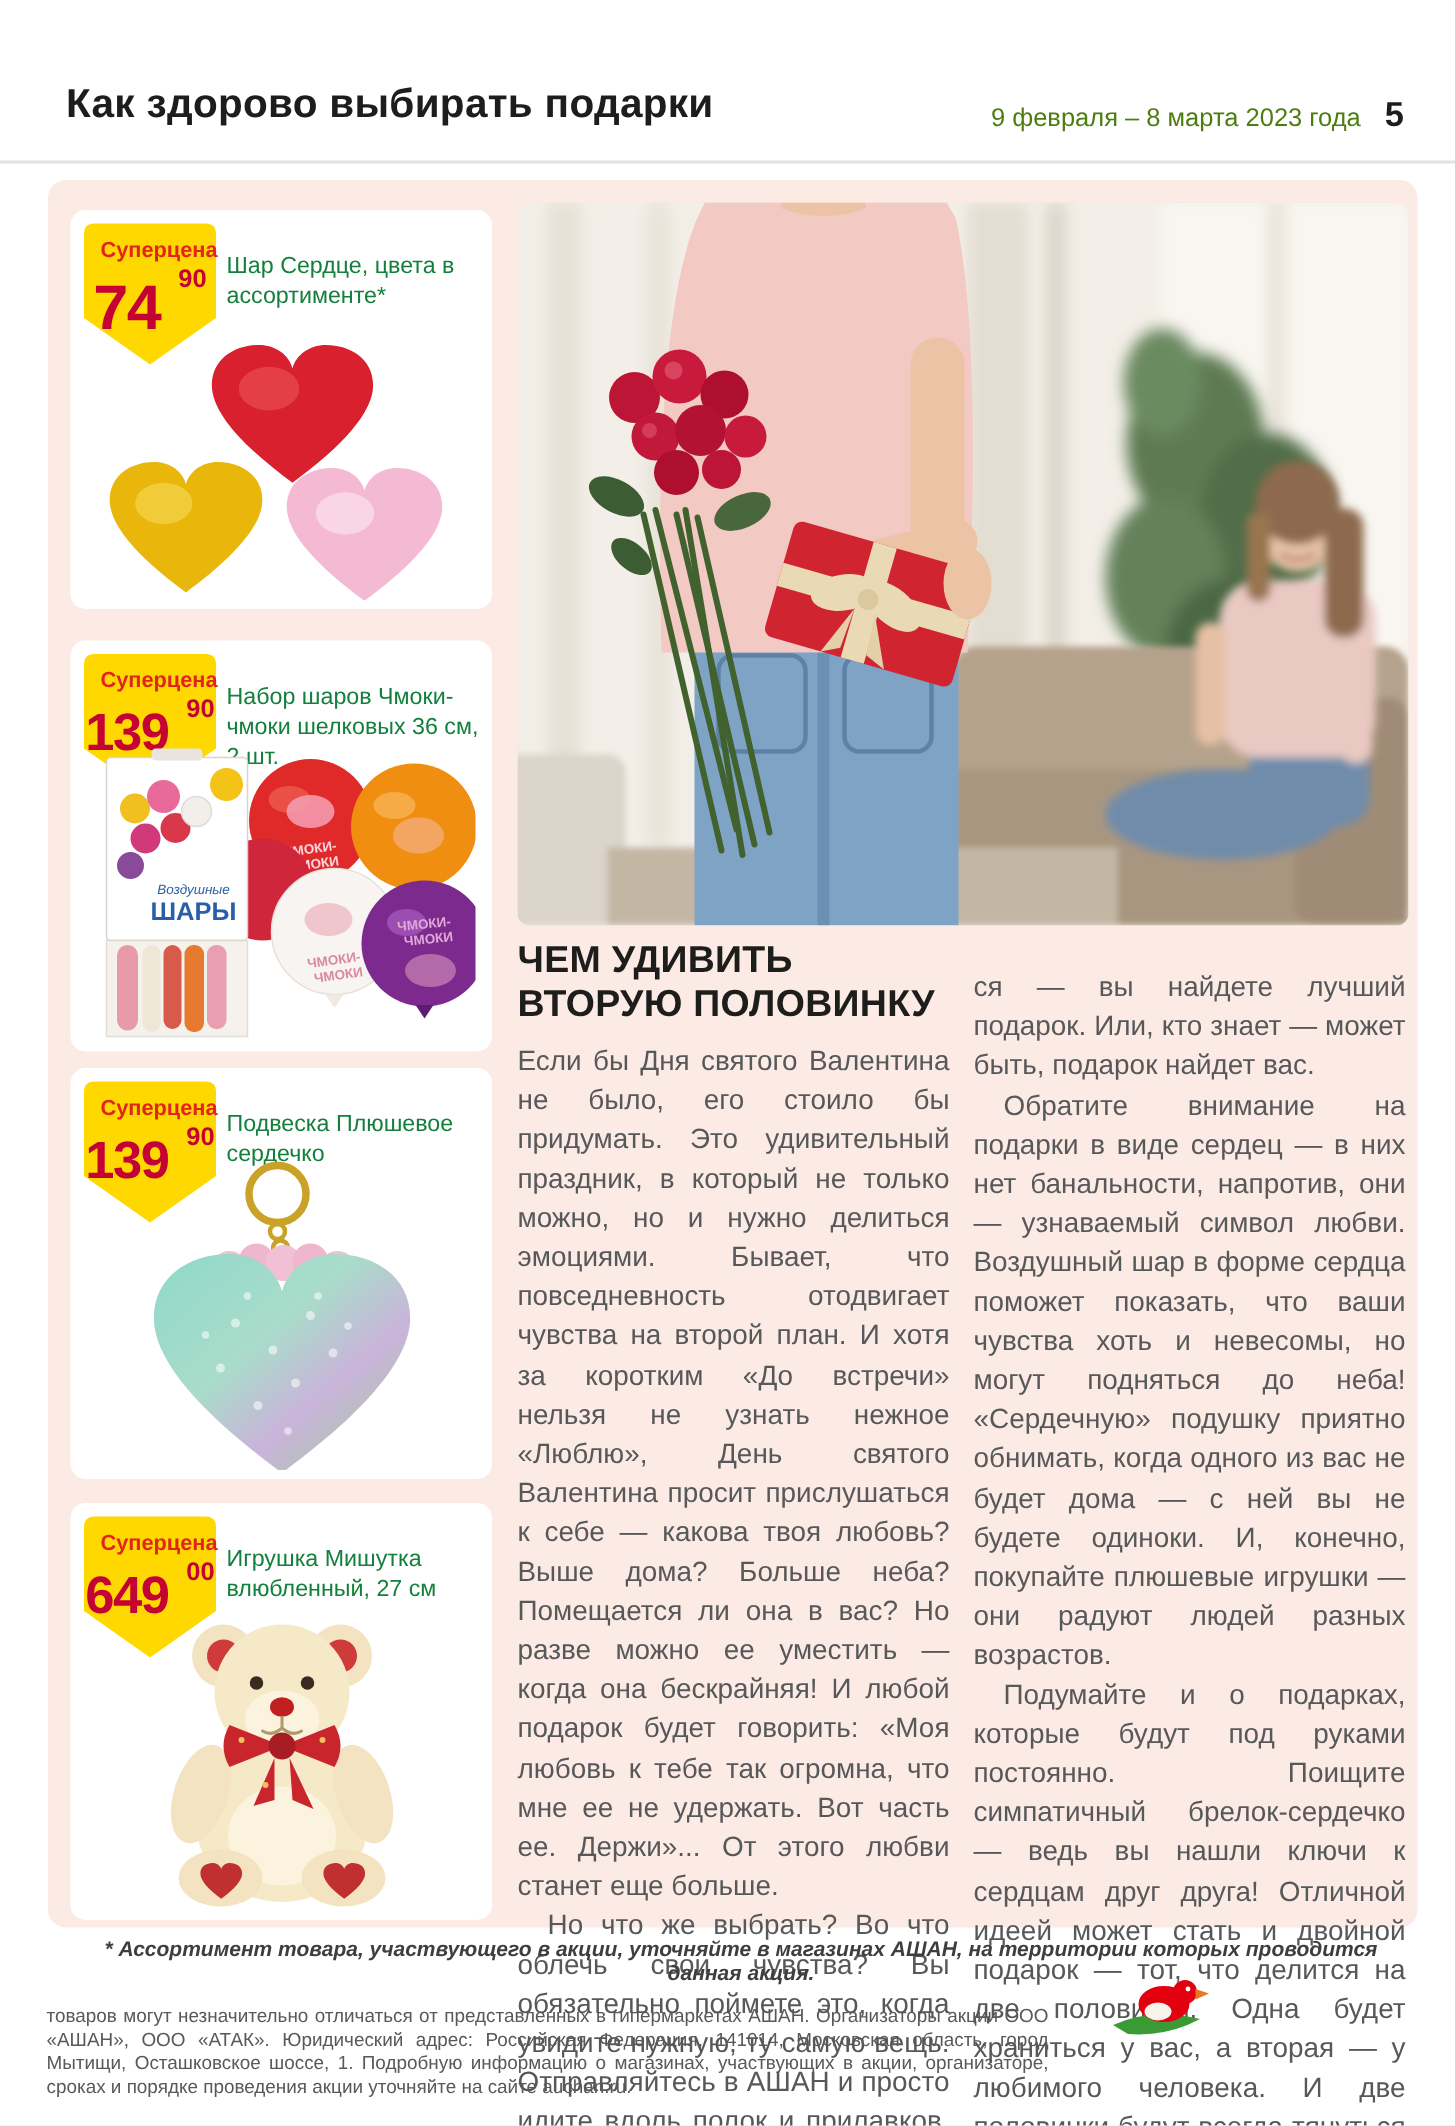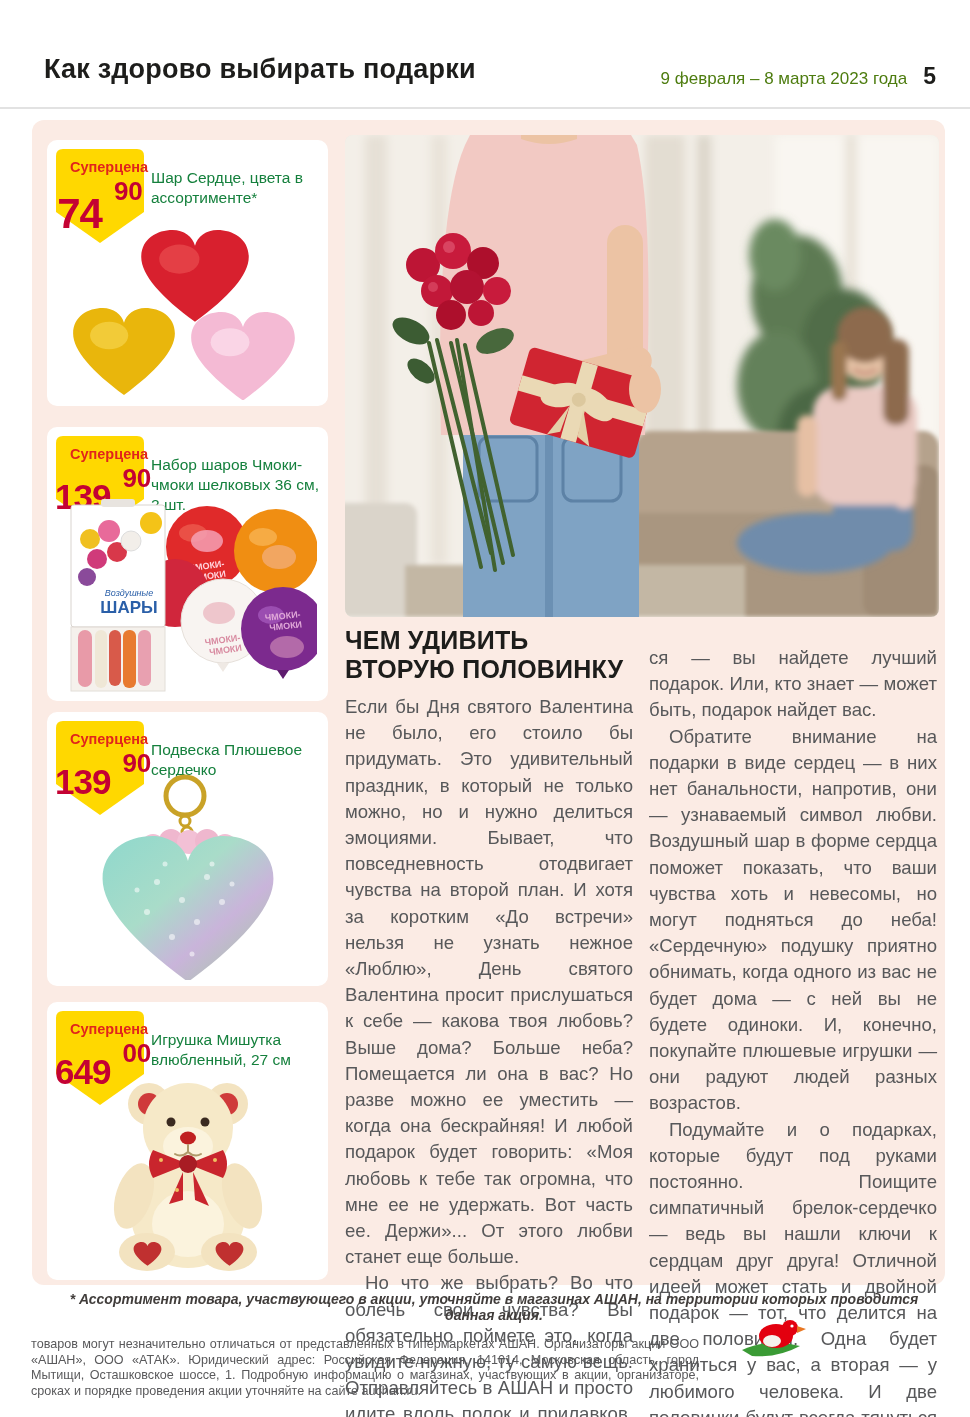--- a/index.html
+++ b/index.html
@@ -16,25 +16,25 @@
   
   .panel{position:absolute;left:32px;top:120px;width:913px;height:1165px;background:#fbebe4;border-radius:12px;}
   
   .card{position:absolute;left:47px;width:281px;background:#ffffff;border-radius:10px;}
   .card1{top:140px;height:266px;}
   .card2{top:427px;height:274px;}
   .card3{top:712px;height:274px;}
   .card4{top:1002px;height:278px;}
   .badge{position:absolute;left:8px;top:8px;width:90px;height:99px;}
   .badge svg{position:absolute;left:0;top:0;}
-  .badge-label{position:absolute;left:15px;top:11px;width:90px;text-align:left;font-size:14.5px;font-weight:bold;color:#e1251b;}
+  .badge-label{position:absolute;left:0;top:11px;width:90px;text-align:right;font-size:14.5px;font-weight:bold;color:#e1251b;}
   .badge-price{position:absolute;left:0;top:28px;width:90px;text-align:center;color:#c40233;font-weight:bold;white-space:nowrap;}
   .price-big{font-size:42px;letter-spacing:-1px;}
   .price-big.small3{font-size:35px;text-align:right;}
-  .price-dec{font-size:26px;vertical-align:28px;margin-left:12px;}
+  .price-dec{font-size:17px;vertical-align:28px;margin-left:12px;}
   .card3 .price-dec,.card2 .price-dec,.card4 .price-dec{vertical-align:22px;}
   .prod-title{position:absolute;left:104px;top:15px;right:6px;font-size:15.5px;line-height:1.28;color:#15803d;margin-top:13px;}
   .prod-img{position:absolute;left:10px;bottom:6px;}
   
   .photo{position:absolute;left:345px;top:135px;width:594px;height:482px;border-radius:8px;overflow:hidden;background:#efe9e1;}
   
   .art-title{position:absolute;left:345px;top:626px;font-size:25px;font-weight:bold;line-height:1.16;color:#1d1d1b;letter-spacing:.2px;}
   .col{position:absolute;width:288px;font-size:18.6px;line-height:26.2px;color:#57585a;text-align:justify;}
   .col1{left:345px;top:694px;}
   .col2{left:649px;top:645px;}

